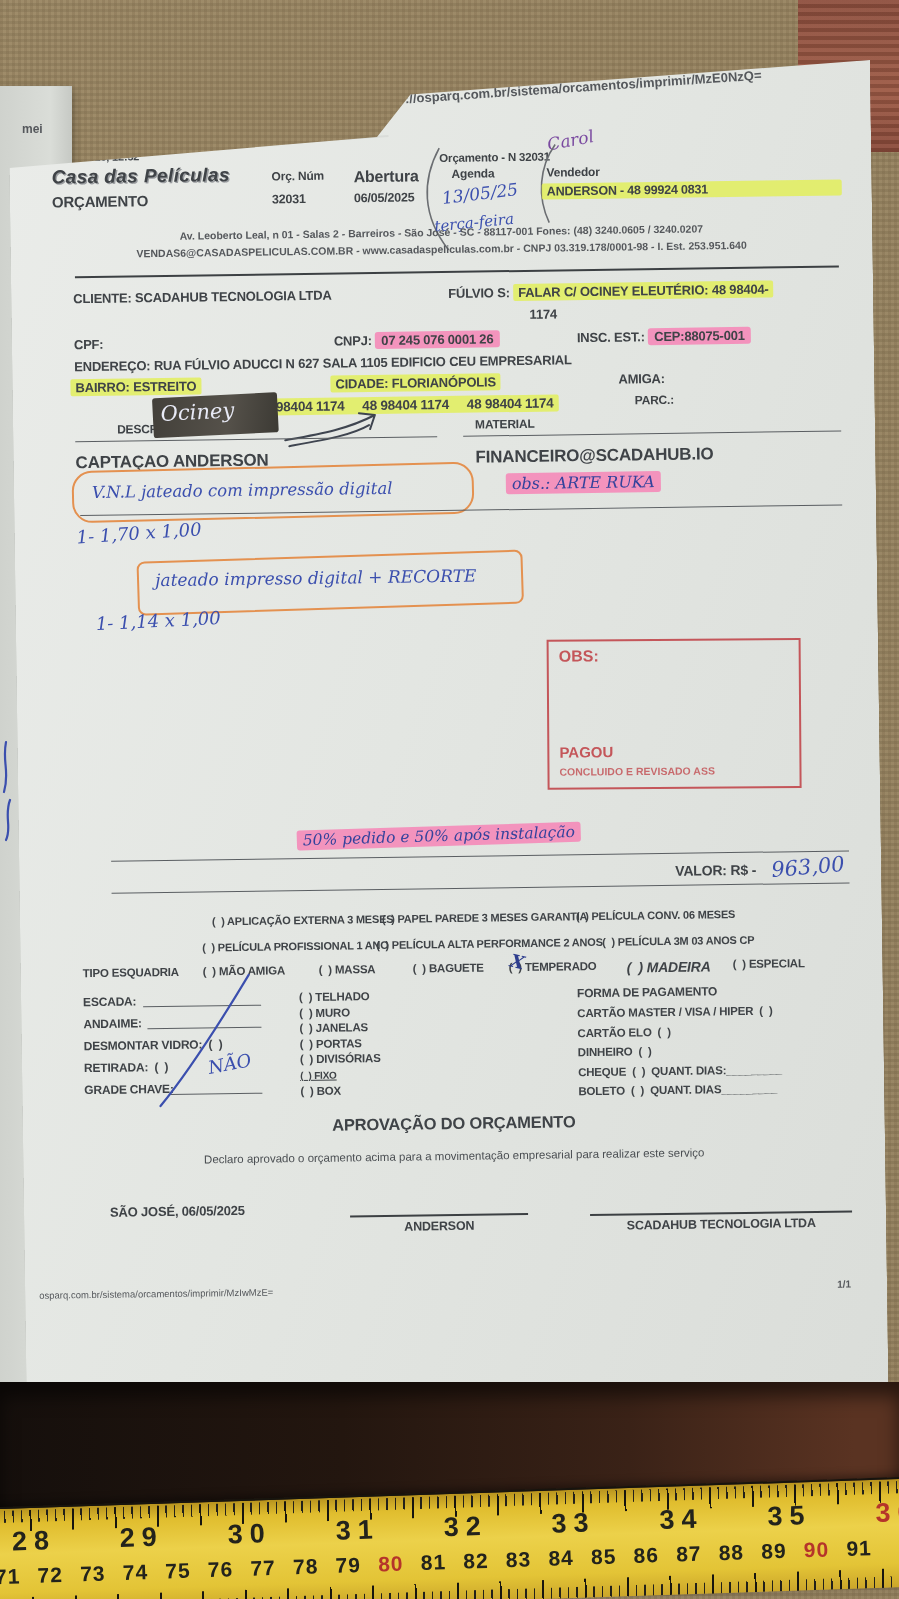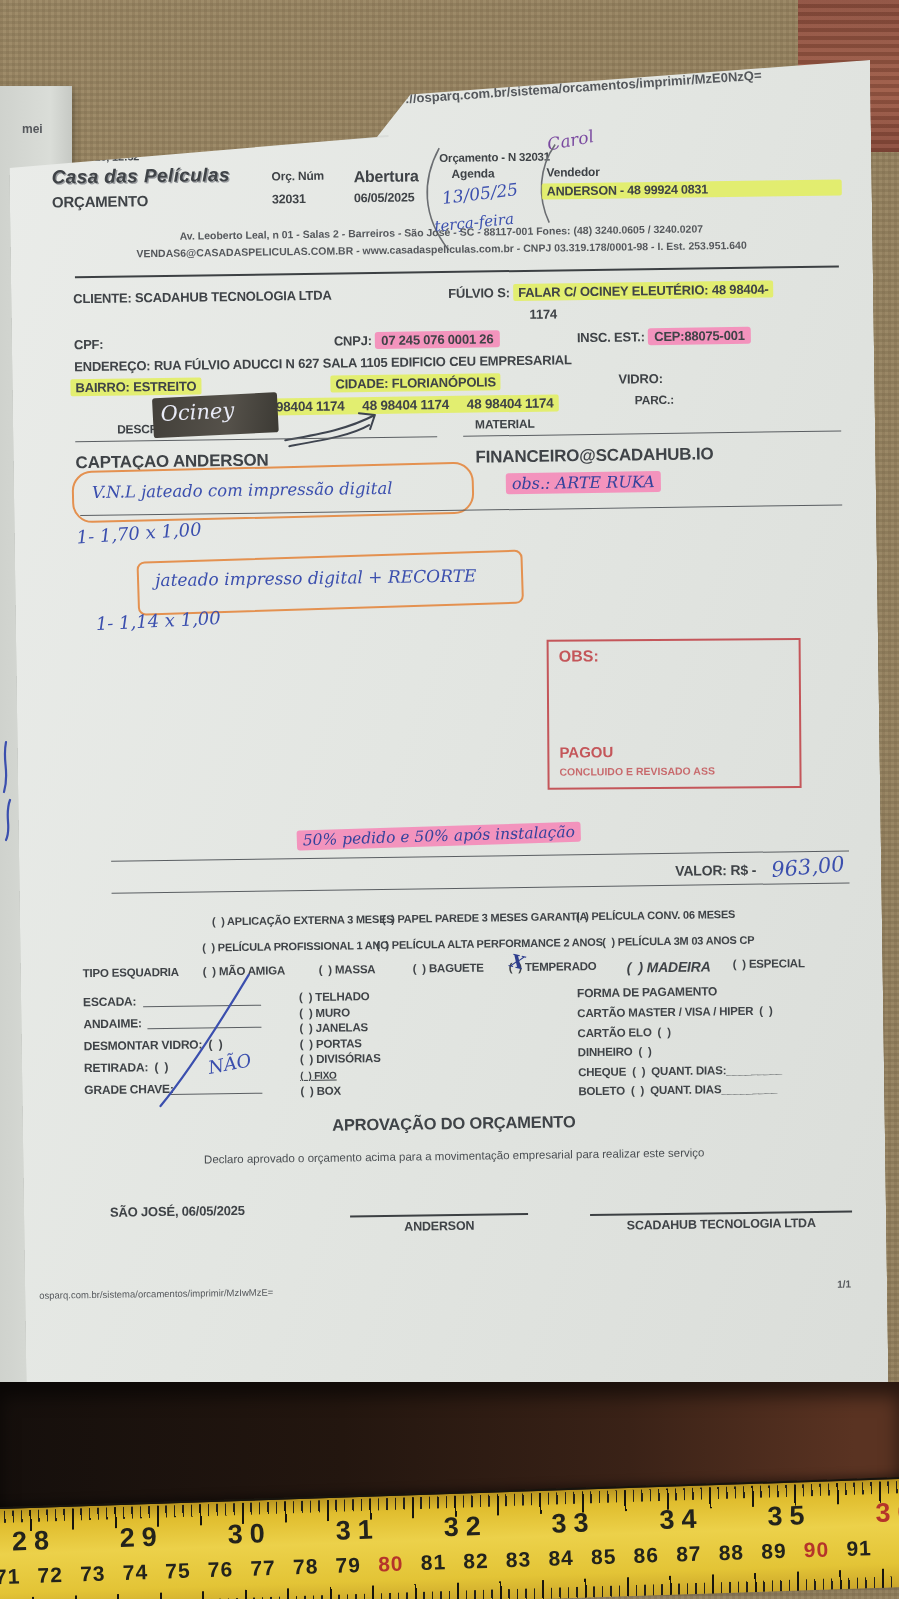--- a/index.html
+++ b/index.html
@@ -133,21 +133,21 @@
     <span class="hl-p">CEP:88075-001</span>
   </span>
 
   <span class="abs print" style="left:62px;top:288px;font-size:13px;">
     <span>ENDEREÇO:</span>
     <span>RUA FÚLVIO ADUCCI N 627 SALA 1105 EDIFICIO CEU EMPRESARIAL</span>
   </span>
 
   <span class="abs print hl-y" style="left:58px;top:308px;font-size:13px;">BAIRRO: ESTREITO</span>
   <span class="abs print hl-y" style="left:318px;top:308px;font-size:13px;">CIDADE: FLORIANÓPOLIS</span>
-  <span class="abs print" style="left:606px;top:308px;font-size:13px;">VIDRO:</span>
+  <span class="abs print" style="left:606px;top:308px;font-size:13px;">AMIGA:</span>
 
   <span class="abs print hl-y" style="left:240px;top:330px;font-size:13.5px;">
     <span>48 98404 1174</span>&nbsp;&nbsp;&nbsp;&nbsp;
     <span>48 98404 1174</span>&nbsp;&nbsp;&nbsp;&nbsp;
     <span>48 98404 1174</span>
   </span>
   <span class="abs print" style="left:622px;top:330px;font-size:12px;">PARC.:</span>
 
   <span class="abs print" style="left:62px;top:352px;font-size:12px;margin-left:42px;">DESCRIÇÃO</span>
   <span class="abs" style="left:140px;top:326px;width:125px;height:40px;background:linear-gradient(100deg,#43403a,#55514a 60%,#3c3a34);border-radius:3px;transform:rotate(-2deg);">

